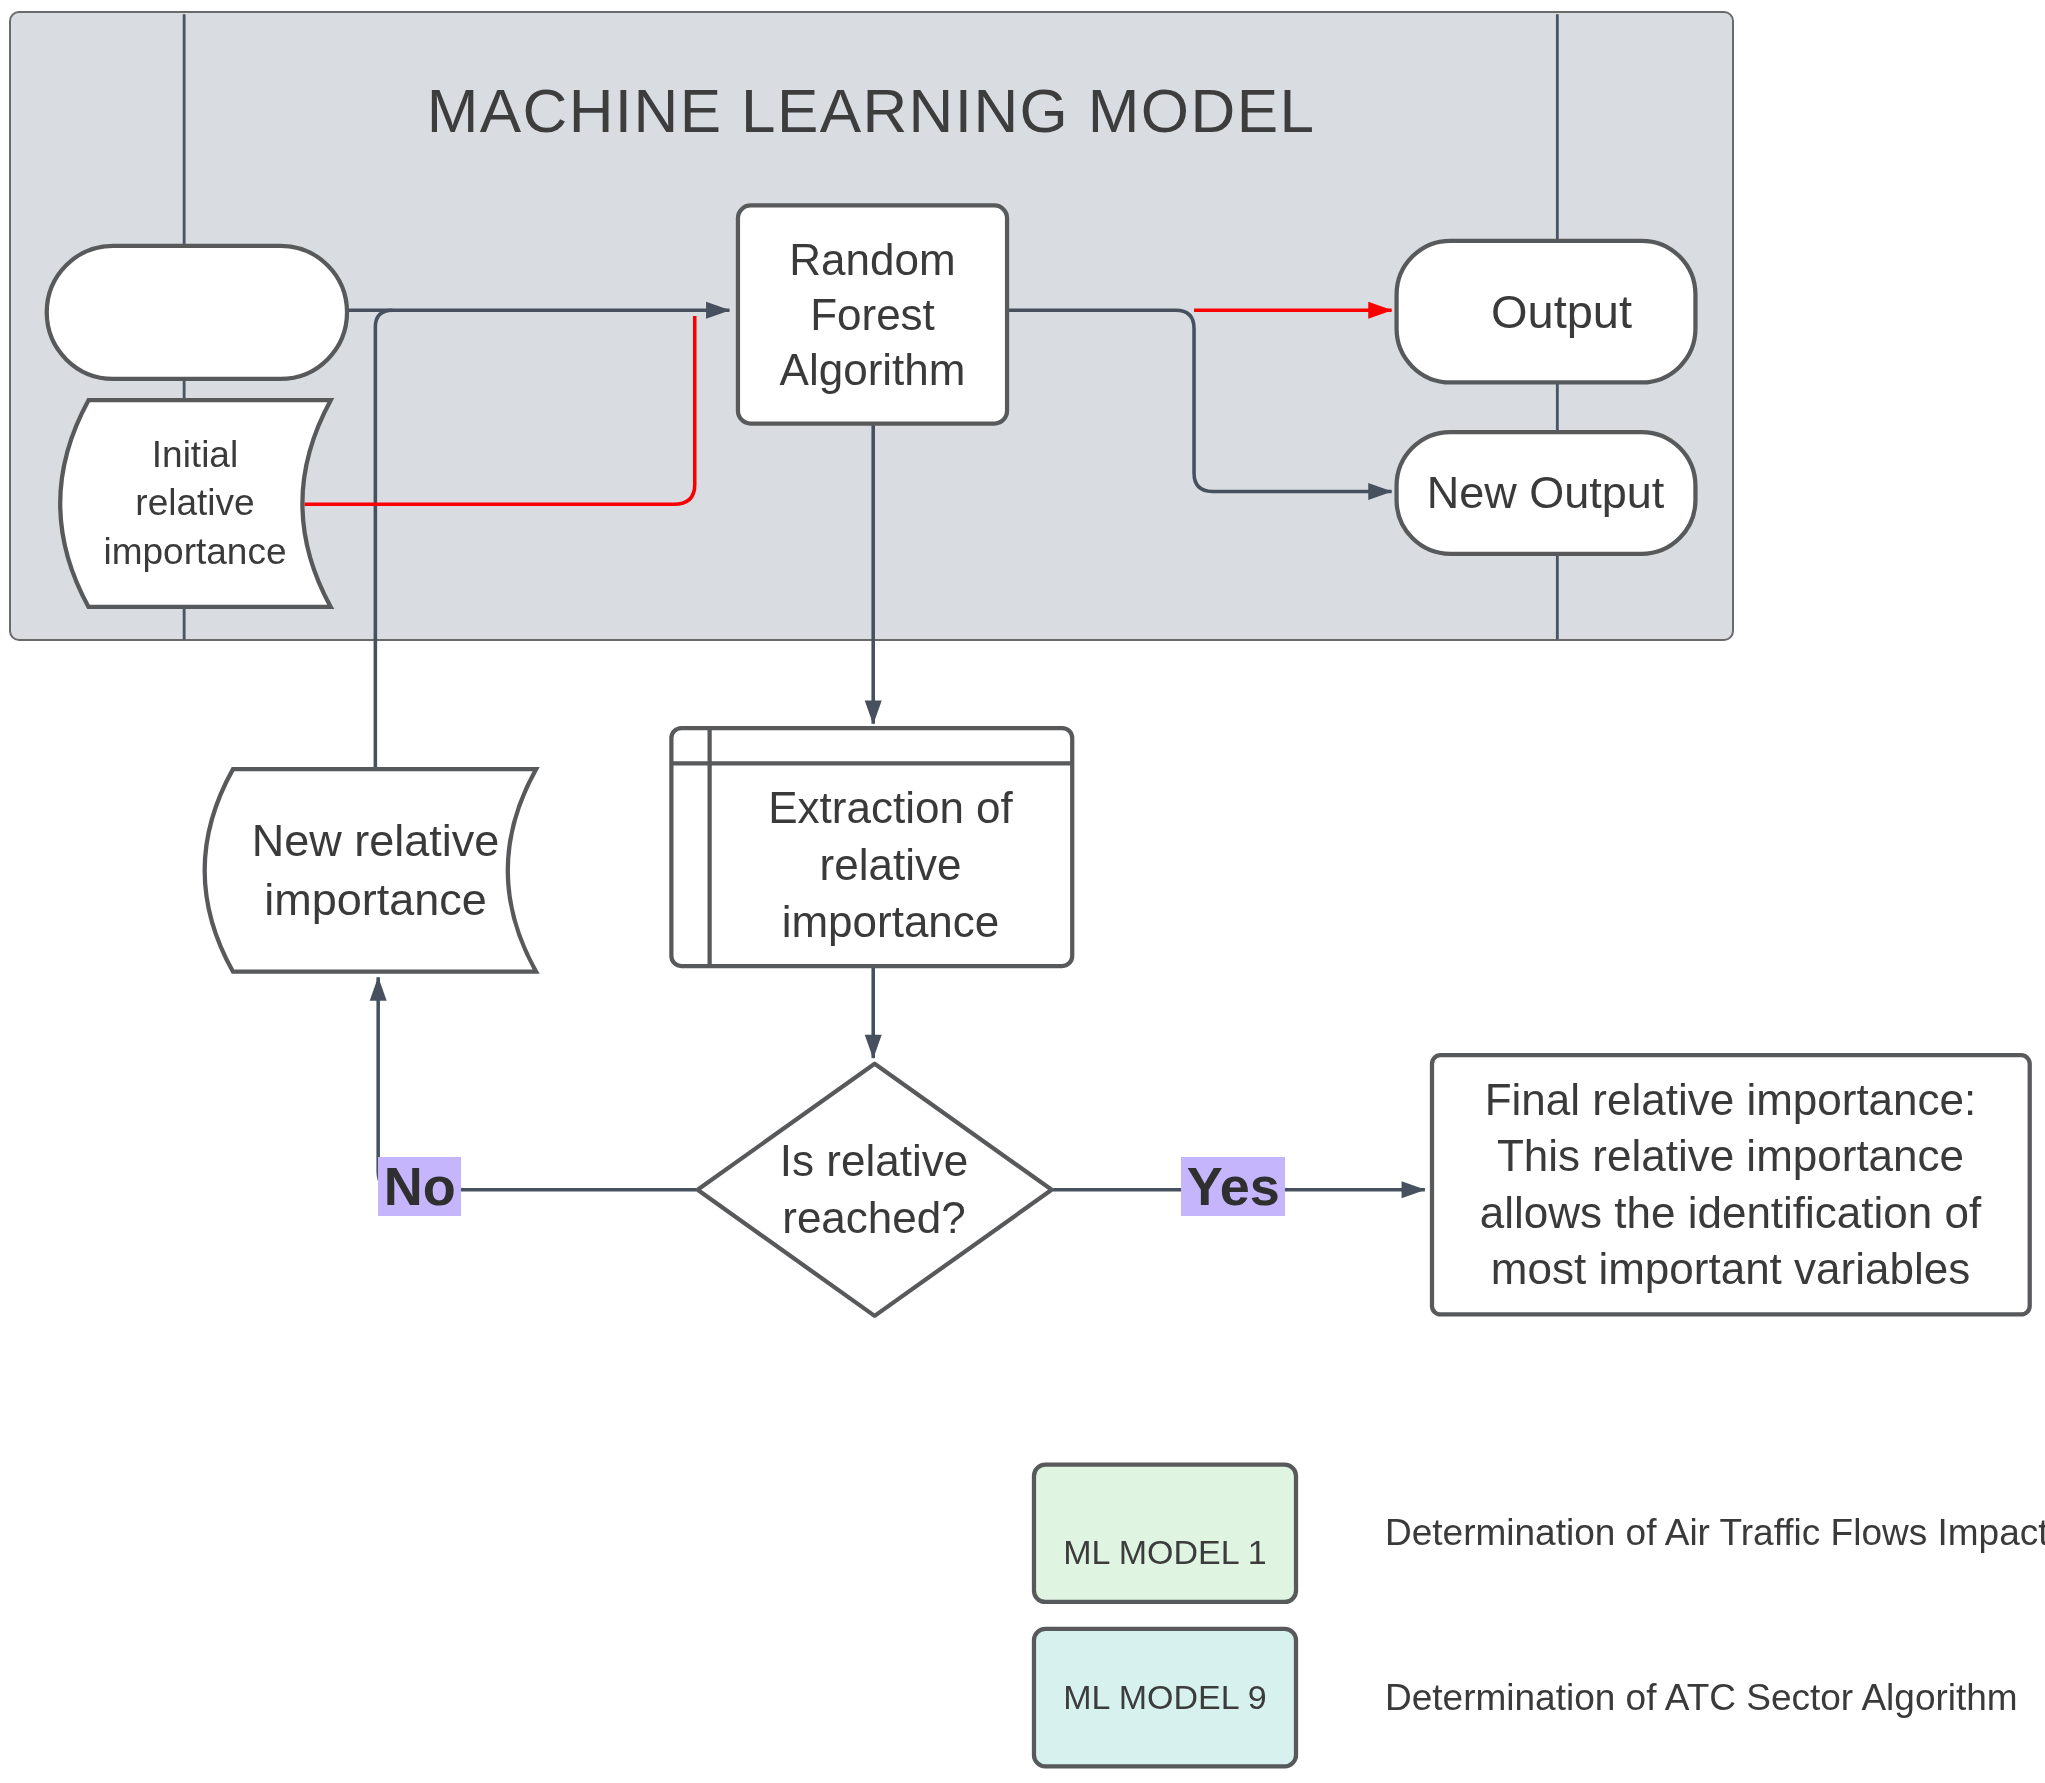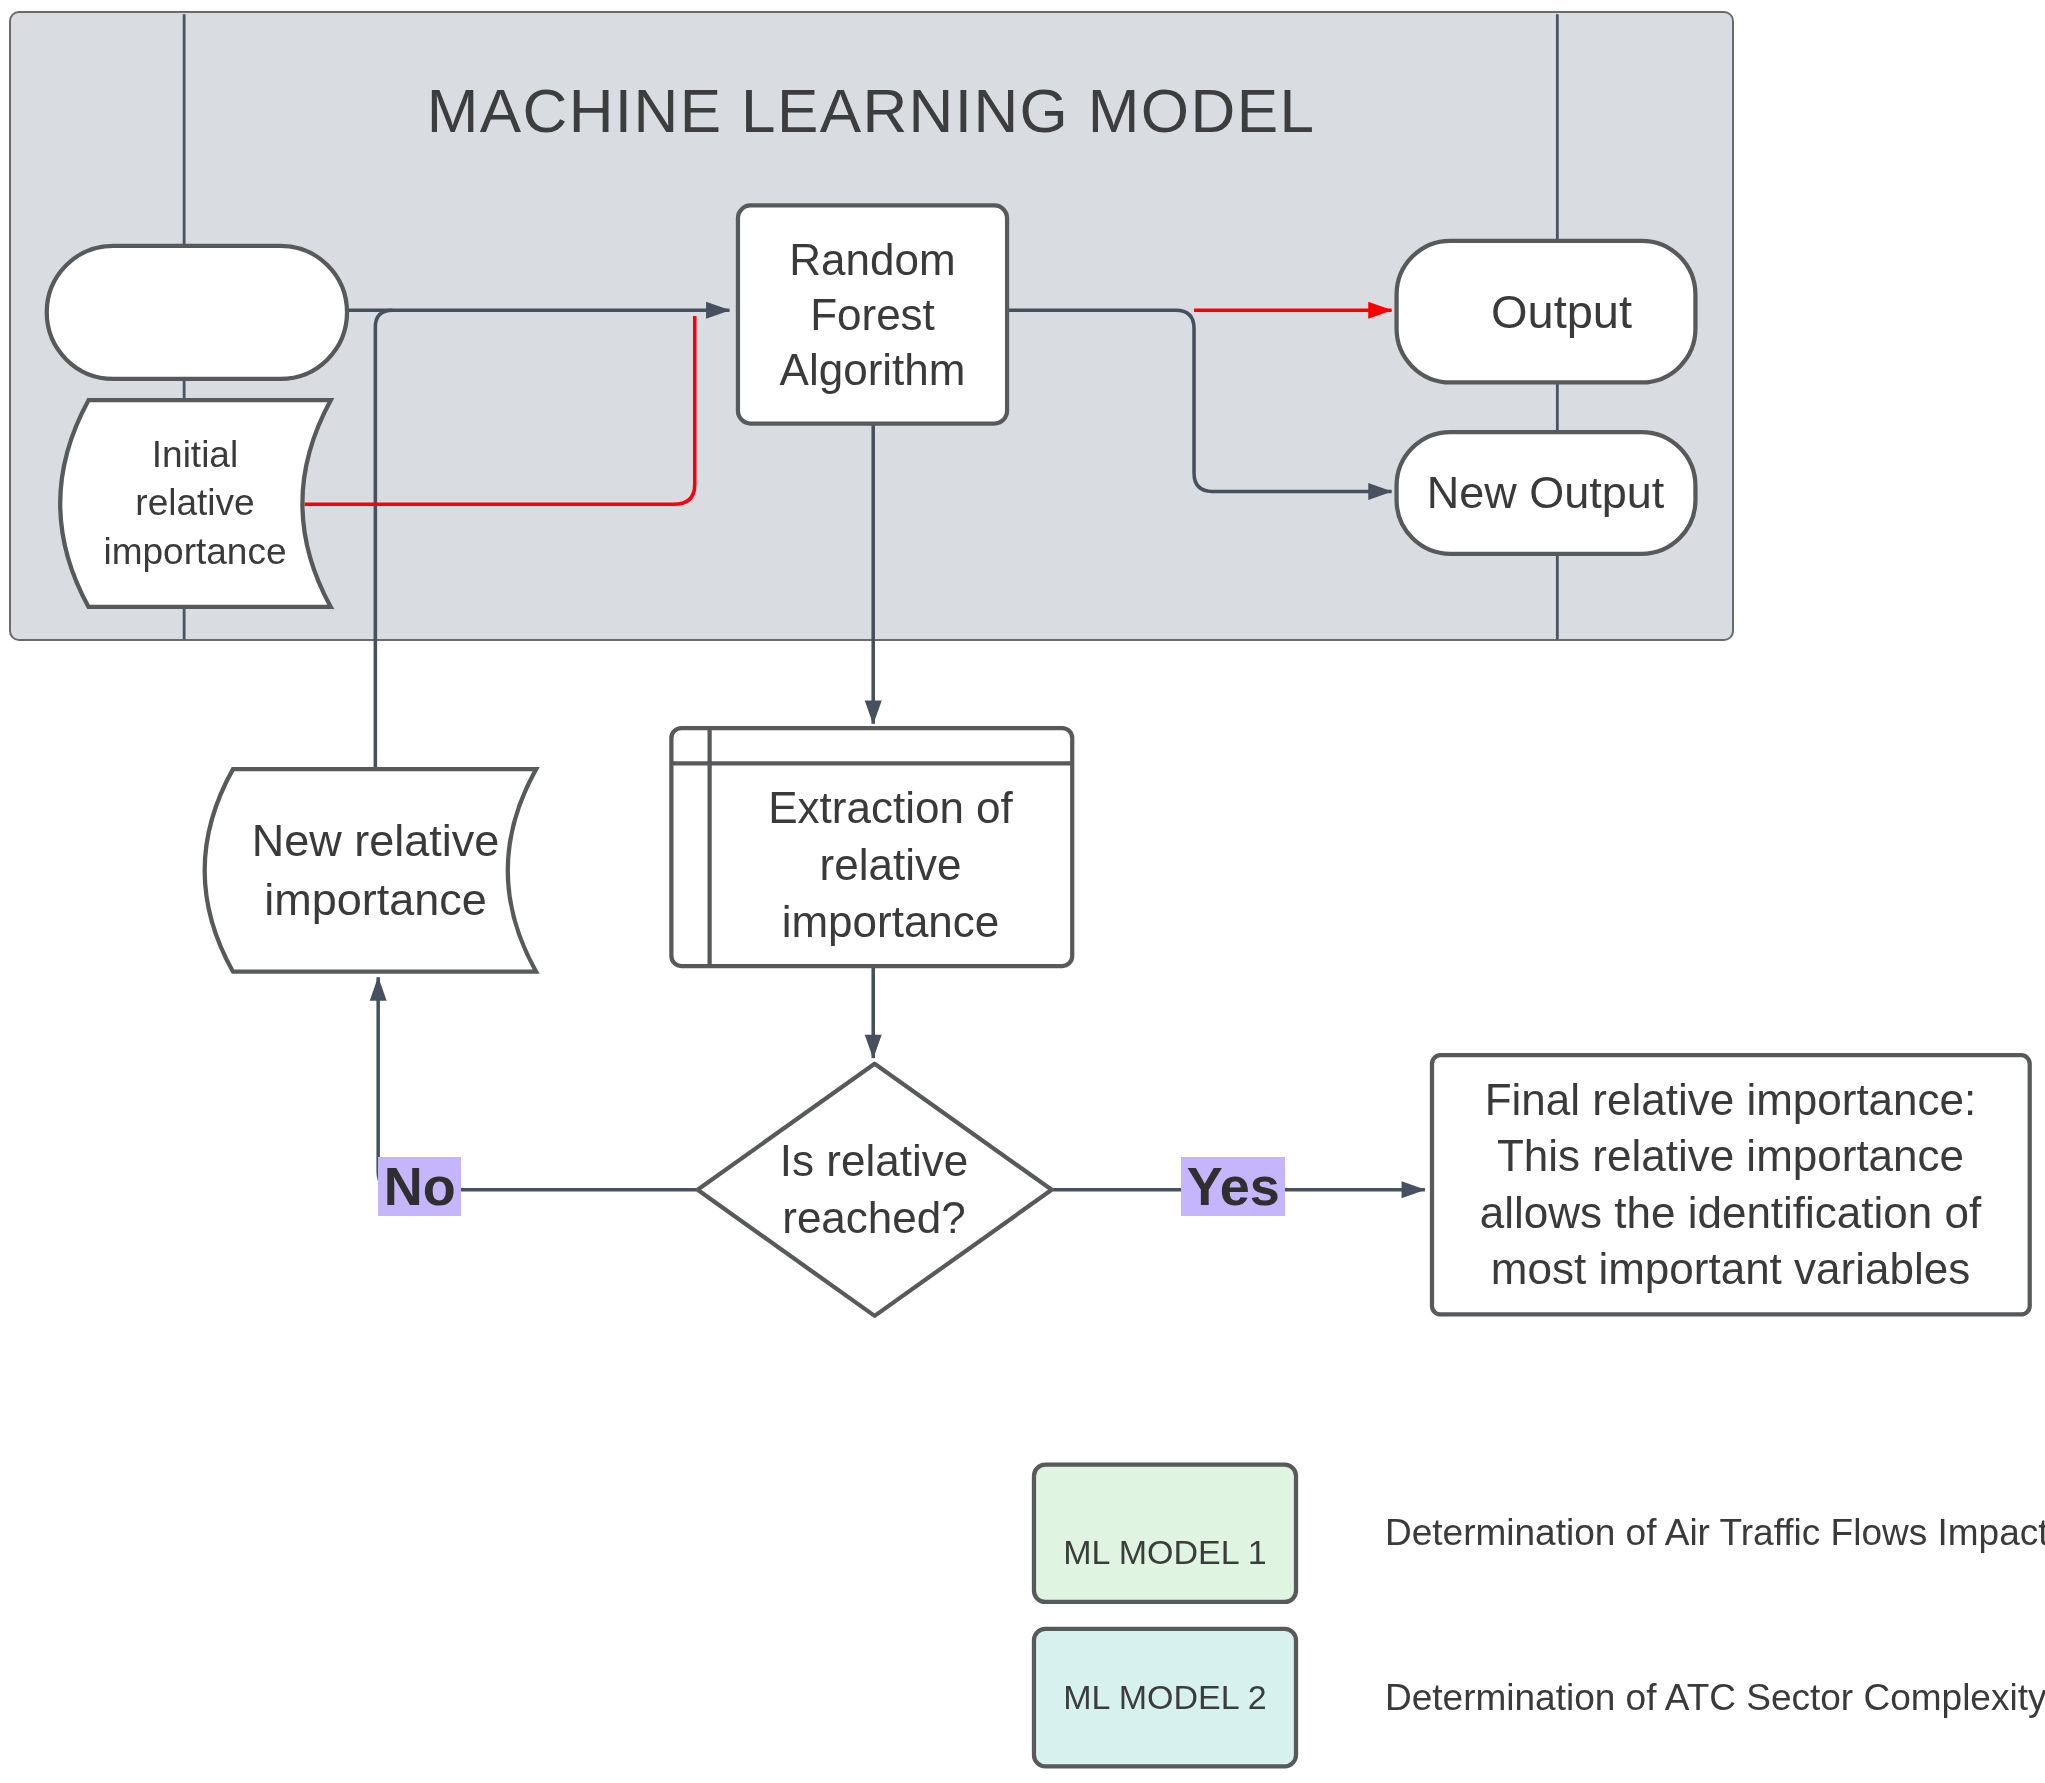--- a/index.html
+++ b/index.html
@@ -120,17 +120,17 @@
   <div class="abs node-label" id="final-label">Final relative importance:
 This relative importance
 allows the identification of
 most important variables</div>
 
   <div class="abs edge-label" id="no-label">No</div>
   <div class="abs edge-label" id="yes-label">Yes</div>
 
   <div class="abs node-label legend-label" id="legend1-label">ML MODEL 1</div>
   <div class="abs legend-desc" id="legend1-desc">Determination of Air Traffic Flows Impact</div>
-  <div class="abs node-label legend-label" id="legend2-label">ML MODEL 2</div>
-  <div class="abs legend-desc" id="legend2-desc">Determination of ATC Sector Complexity</div>
+  <div class="abs node-label legend-label" id="legend2-label">ML MODEL 9</div>
+  <div class="abs legend-desc" id="legend2-desc">Determination of ATC Sector Algorithm</div>
 
 </div>
 
 
 </body></html>

